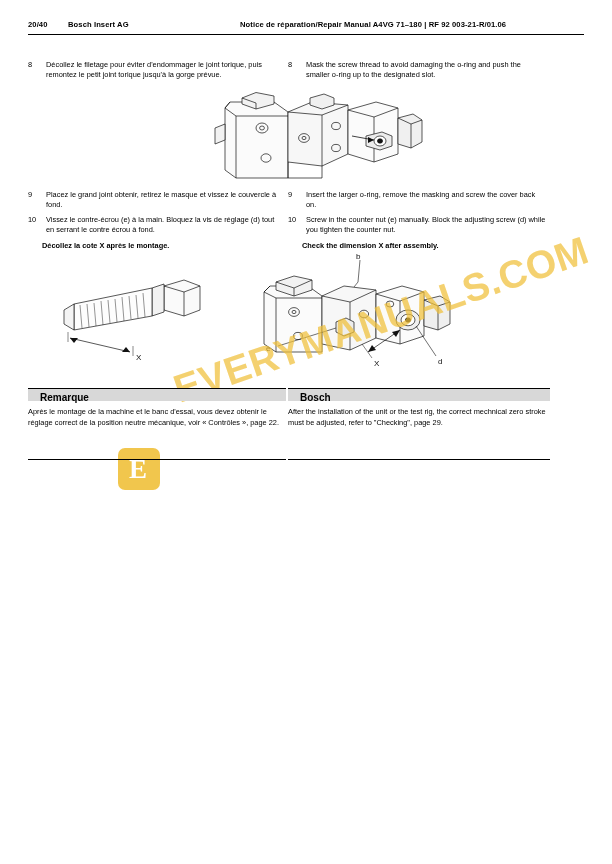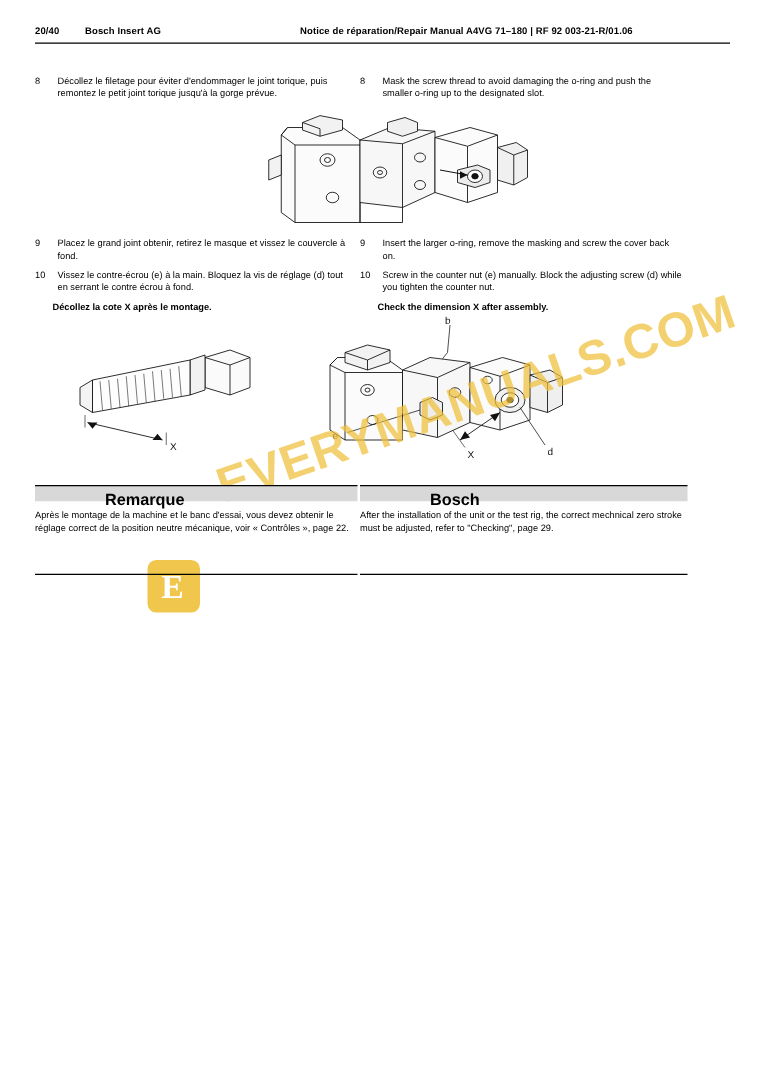--- a/index.html
+++ b/index.html
@@ -86,23 +86,22 @@
   .note-head {
     height: 12px;
     background: #d8d8d8;
     border-top: 1px solid #000;
     position: relative;
   }
   .note-head span {
     position: absolute;
     left: 12px;
     top: 2.5px;
-    font-size: 13px;
-    font-weight: bold;
-    margin-left: 44px;
+    font-size: 10px;
+    font-weight: bold;
   }
   .note-body {
     margin-top: 6px;
     font-size: 7.4px;
     line-height: 10.6px;
   }
   .note-rule-bottom {
     position: absolute;
     height: 1px;
     background: #000;

